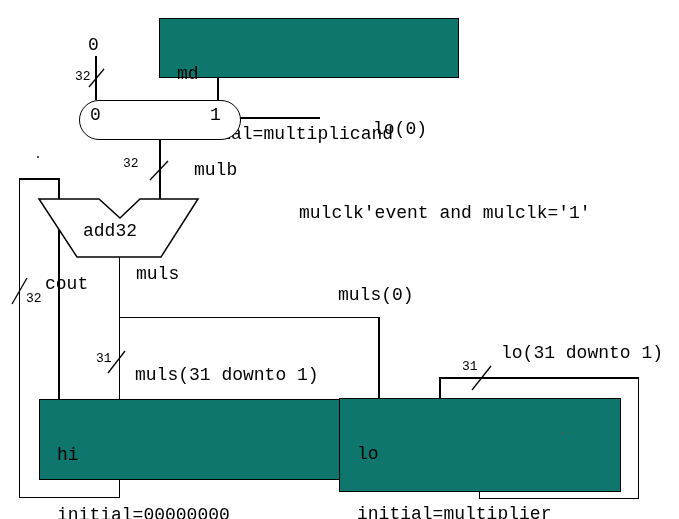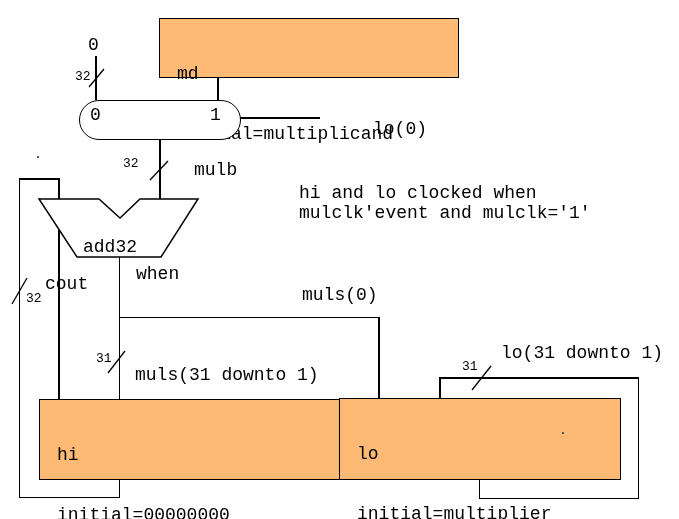--- a/index.html
+++ b/index.html
@@ -4,21 +4,21 @@
 <style>
   html,body{margin:0;padding:0;background:#ffffff;}
   .canvas{
     position:relative;width:679px;height:519px;background:#ffffff;
     font-family:"Liberation Mono","DejaVu Sans Mono",monospace;color:#000;
     overflow:hidden;
   }
   .wire{position:absolute;background:#000;}
   .wire.h{height:1.5px;}
   .wire.v{width:1.5px;}
-  .box{position:absolute;border:1.5px solid #000;background:#fdba74;box-sizing:border-box;}
+  .box{position:absolute;border:1.5px solid #000;background:#0f766e;box-sizing:border-box;}
   .box-text{padding:5px 0 0 17px;font-size:18px;line-height:20px;white-space:pre;}
   .box-text span{display:block;}
   .mux{
     position:absolute;left:79px;top:100px;width:162px;height:40px;
     border:1.5px solid #000;border-radius:20px;background:#fff;box-sizing:border-box;
   }
   .lbl{position:absolute;font-size:18px;line-height:20px;white-space:pre;}
   .lbl.small{font-size:13px;line-height:14px;}
   svg.overlay{position:absolute;left:0;top:0;pointer-events:none;}
   .dot{position:absolute;width:2px;height:2px;background:#555;}
@@ -59,21 +59,21 @@
   </div>
 
   <div class="box" style="left:39px;top:399px;width:334px;height:81px;">
     <div class="box-text">
       <span>hi</span>
       <span>initial=00000000</span>
       
     </div>
   </div>
 
-  <div class="box" style="left:339px;top:398px;width:282px;height:82px;">
+  <div class="box" style="left:339px;top:398px;width:282px;height:94px;">
     <div class="box-text">
       <span>lo</span>
       <span>initial=multiplier</span>
       
     </div>
   </div>
 
   <div class="mux"></div>
   <span class="lbl" style="left:90px;top:105px;">0</span>
   <span class="lbl" style="left:210px;top:105px;">1</span>
@@ -88,28 +88,27 @@
   </svg>
 
   <span class="lbl" style="left:88px;top:35px;">0</span>
   <span class="lbl small" style="left:75px;top:70px;">32</span>
 
   <span class="lbl" style="left:326px;top:119px;margin-left:47px;">lo(0)</span>
 
   <span class="lbl small" style="left:123px;top:157px;">32</span>
   <span class="lbl" style="left:176px;top:160px;margin-left:18px;">mulb</span>
 
-  <span class="lbl" style="left:299px;top:183px;">hi and lo clocked when</span>
   <span class="lbl" style="left:299px;top:203px;">mulclk'event and mulclk='1'</span>
 
-  <span class="lbl" style="left:83px;top:237px;">add32</span>
+  <span class="lbl" style="left:83px;top:221px;">add32</span>
   <span class="lbl" style="left:45px;top:274px;">cout</span>
-  <span class="lbl" style="left:136px;top:264px;">when</span>
+  <span class="lbl" style="left:136px;top:264px;">muls</span>
 
-  <span class="lbl" style="left:256px;top:285px;padding-left:46px;">muls(0)</span>
+  <span class="lbl" style="left:292px;top:285px;padding-left:46px;">muls(0)</span>
 
   <span class="lbl small" style="left:26px;top:292px;">32</span>
 
   <span class="lbl small" style="left:96px;top:352px;">31</span>
   <span class="lbl" style="left:135px;top:365px;text-align:right;">muls(31 downto 1)</span>
 
   <span class="lbl small" style="left:462px;top:360px;">31</span>
   <span class="lbl" style="left:501px;top:343px;">lo(31 downto 1)</span>
 
   <div class="dot" style="left:37px;top:156px;"></div>

